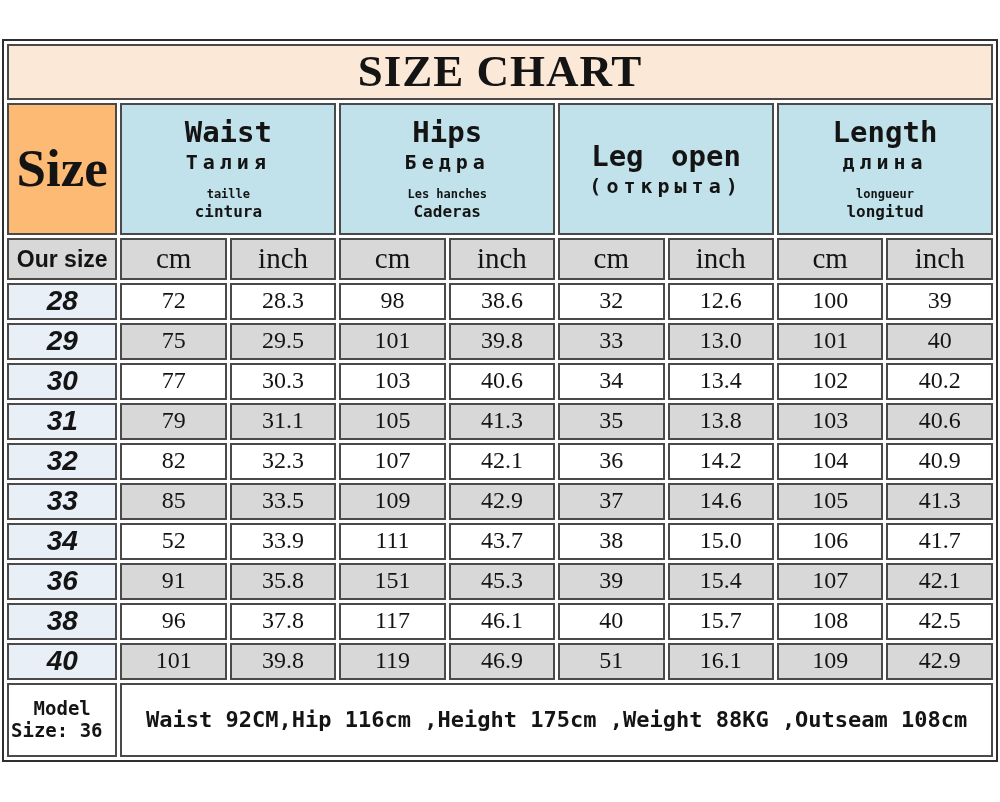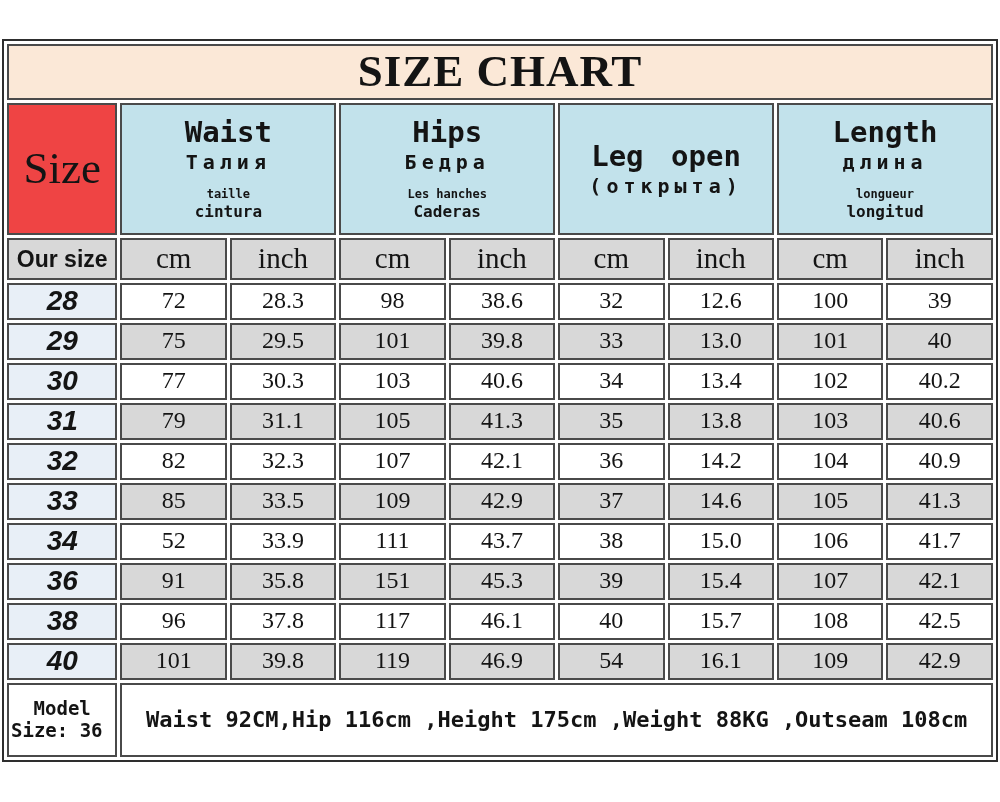--- a/index.html
+++ b/index.html
@@ -45,24 +45,24 @@
     background: #fbe8d7;
     font-family: "Liberation Serif", serif;
     font-weight: bold;
     font-size: 45px;
     letter-spacing: 1px;
   }
 
   
   .size-head-cell {
     height: 132px;
-    background: #ef4444;
-    font-family: "Liberation Serif", serif;
-    font-weight: normal;
-    font-size: 45px;
+    background: #fdba74;
+    font-family: "Liberation Serif", serif;
+    font-weight: bold;
+    font-size: 53px;
   }
   .mcol {
     height: 132px;
     background: #c2e2eb;
     font-family: "DejaVu Sans Mono", monospace;
     font-weight: bold;
   }
   .m-name { font-size: 29px; word-spacing: 10px; }
   .m-ru   { font-size: 20px; letter-spacing: 5px; margin-top: 2px; }
   .m-l3   { font-size: 12px; margin-top: 14px; }
@@ -279,21 +279,21 @@
           <td class="c-val">15.7</td>
           <td class="c-val">108</td>
           <td class="c-val">42.5</td>
         </tr>
         <tr>
           <td class="c-size">40</td>
           <td class="c-val shade">101</td>
           <td class="c-val shade">39.8</td>
           <td class="c-val shade">119</td>
           <td class="c-val shade">46.9</td>
-          <td class="c-val shade">54</td>
+          <td class="c-val shade">51</td>
           <td class="c-val shade">16.1</td>
           <td class="c-val shade">109</td>
           <td class="c-val shade">42.9</td>
         </tr>
       </tbody>
 
     <tbody>
         <tr>
       <td class="model-cell">
         <div class="model-line1">Model</div>

